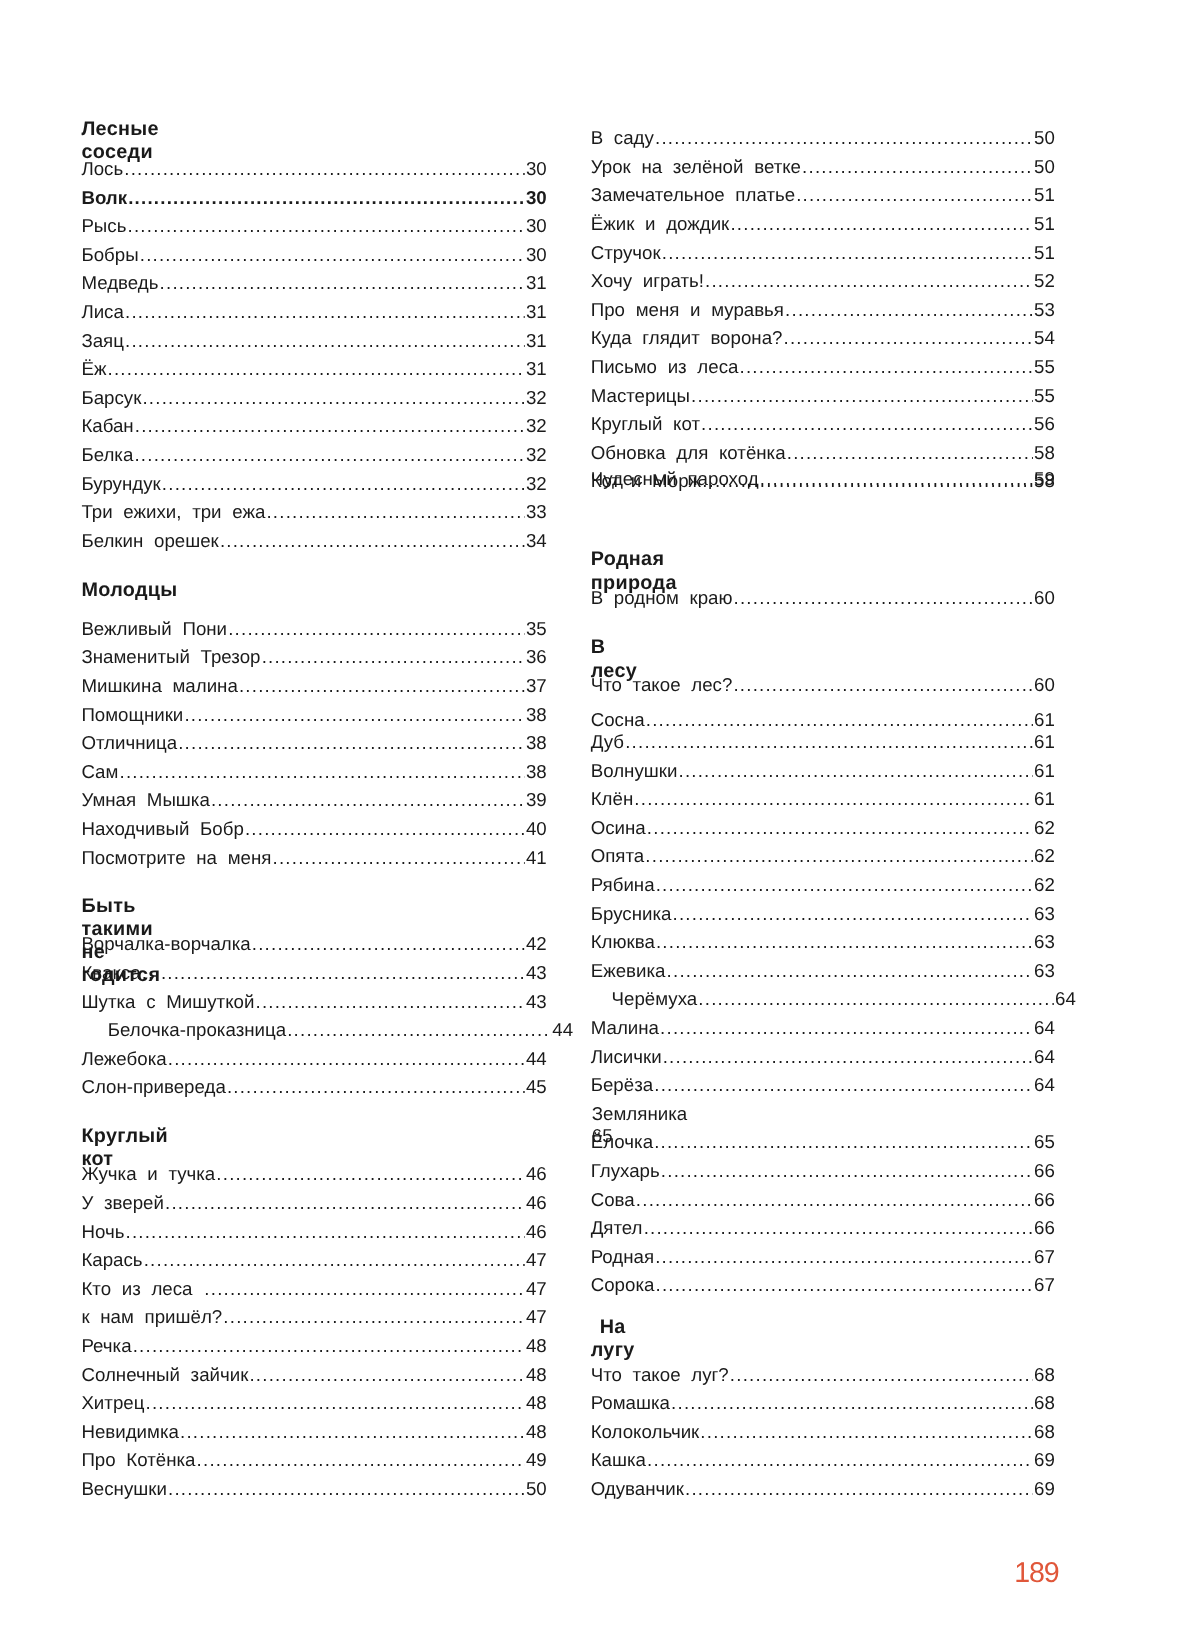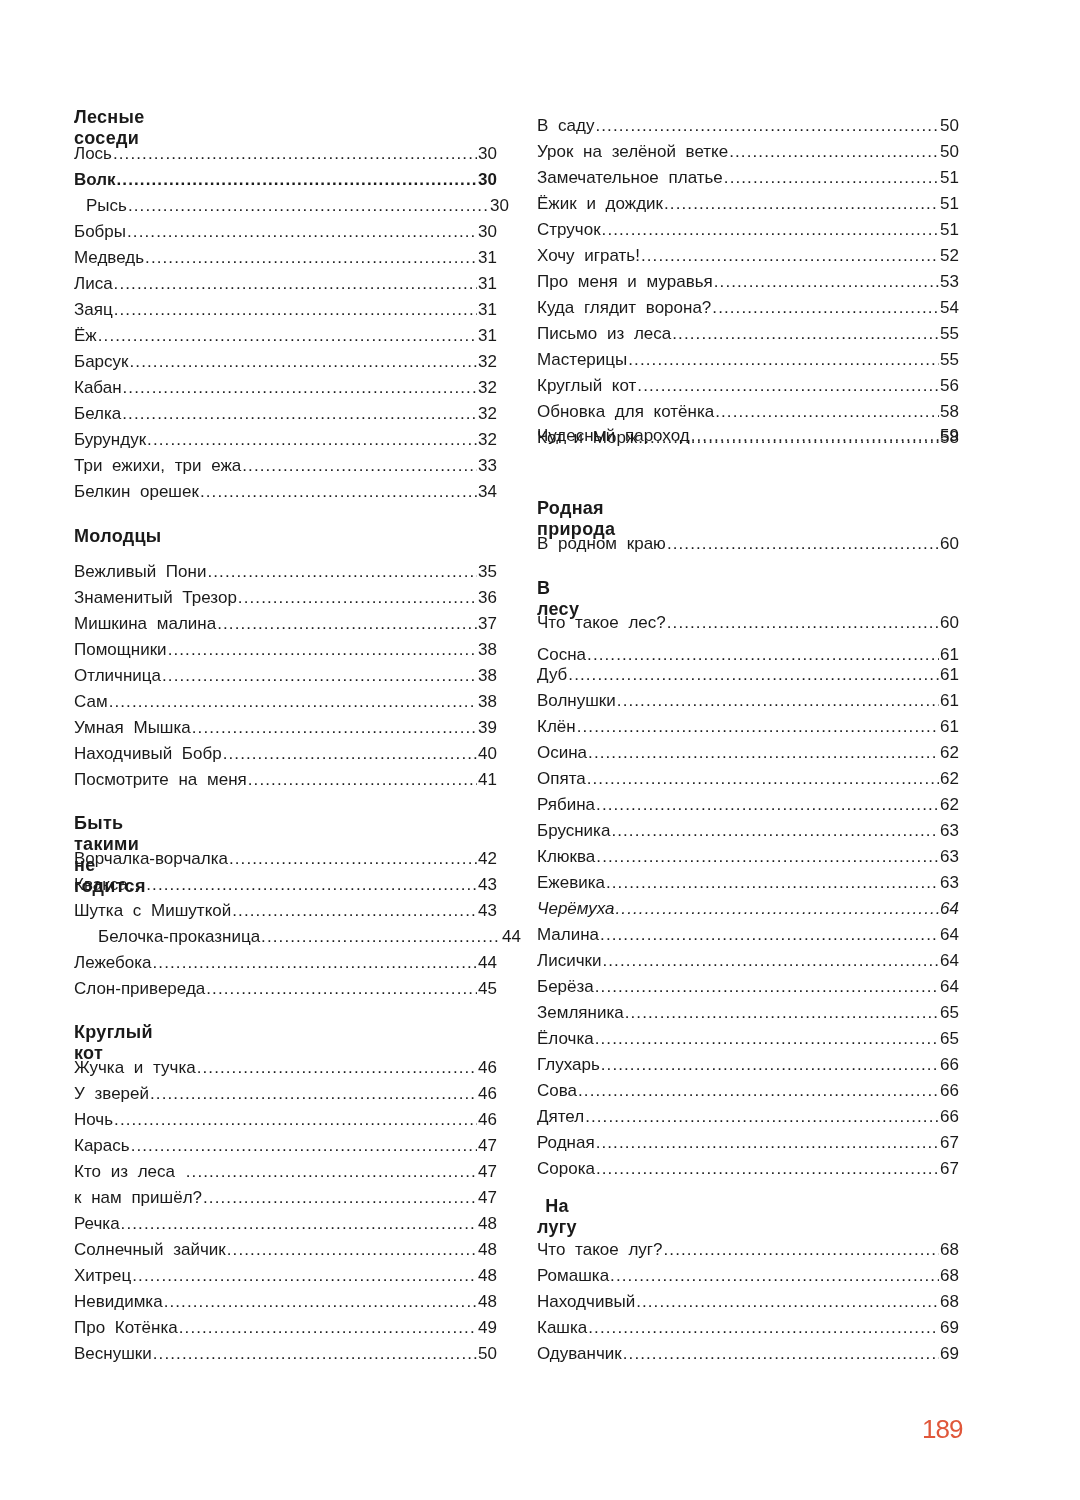--- a/index.html
+++ b/index.html
@@ -21,21 +21,21 @@
     <div class="r" style="left: 74px; top: 144px; width: 423px;">
       <span class="t">Лось</span>
       <span class="d"></span>
       <span class="p">30</span>
     </div>
     <div class="r" style="left: 74px; top: 170px; width: 423px; font-weight: bold;">
       <span class="t">Волк</span>
       <span class="d"></span>
       <span class="p">30</span>
     </div>
-    <div class="r" style="left: 74px; top: 196px; width: 423px; margin-left: 12px;">
+    <div class="r" style="left: 74px; top: 196px; width: 423px;">
       <span class="t">Рысь</span>
       <span class="d"></span>
       <span class="p">30</span>
     </div>
     <div class="r" style="left: 74px; top: 222px; width: 423px;">
       <span class="t">Бобры</span>
       <span class="d"></span>
       <span class="p">30</span>
     </div>
     <div class="r" style="left: 74px; top: 248px; width: 423px;">
@@ -353,41 +353,41 @@
     <div class="r" style="left: 537px; top: 847px; width: 422px;">
       <span class="t">Клюква</span>
       <span class="d"></span>
       <span class="p">63</span>
     </div>
     <div class="r" style="left: 537px; top: 873px; width: 422px;">
       <span class="t">Ежевика</span>
       <span class="d"></span>
       <span class="p">63</span>
     </div>
-    <div class="r" style="left: 537px; top: 899px; width: 422px; font-style: italic;">
+    <div class="r" style="left: 556px; top: 899px; width: 422px;">
       <span class="t">Черёмуха</span>
       <span class="d"></span>
       <span class="p">64</span>
     </div>
     <div class="r" style="left: 537px; top: 925px; width: 422px;">
       <span class="t">Малина</span>
       <span class="d"></span>
       <span class="p">64</span>
     </div>
     <div class="r" style="left: 537px; top: 951px; width: 422px;">
       <span class="t">Лисички</span>
       <span class="d"></span>
       <span class="p">64</span>
     </div>
     <div class="r" style="left: 537px; top: 977px; width: 422px;">
       <span class="t">Берёза</span>
       <span class="d"></span>
       <span class="p">64</span>
     </div>
-    <div class="r" style="left: 537px; top: 1003px; width: 422px;">
+    <div class="r" style="left: 537px; top: 1003px; width: 422px; flex-direction: column;">
       <span class="t">Земляника</span>
       <span class="d"></span>
       <span class="p">65</span>
     </div>
     <div class="r" style="left: 537px; top: 1029px; width: 422px;">
       <span class="t">Ёлочка</span>
       <span class="d"></span>
       <span class="p">65</span>
     </div>
     <div class="r" style="left: 537px; top: 1055px; width: 422px;">
@@ -420,21 +420,21 @@
       <span class="t">Что такое луг?</span>
       <span class="d"></span>
       <span class="p">68</span>
     </div>
     <div class="r" style="left: 537px; top: 1266px; width: 422px;">
       <span class="t">Ромашка</span>
       <span class="d"></span>
       <span class="p">68</span>
     </div>
     <div class="r" style="left: 537px; top: 1292px; width: 422px;">
-      <span class="t">Находчивый</span>
+      <span class="t">Колокольчик</span>
       <span class="d"></span>
       <span class="p">68</span>
     </div>
     <div class="r" style="left: 537px; top: 1318px; width: 422px;">
       <span class="t">Кашка</span>
       <span class="d"></span>
       <span class="p">69</span>
     </div>
     <div class="r" style="left: 537px; top: 1344px; width: 422px;">
       <span class="t">Одуванчик</span>

